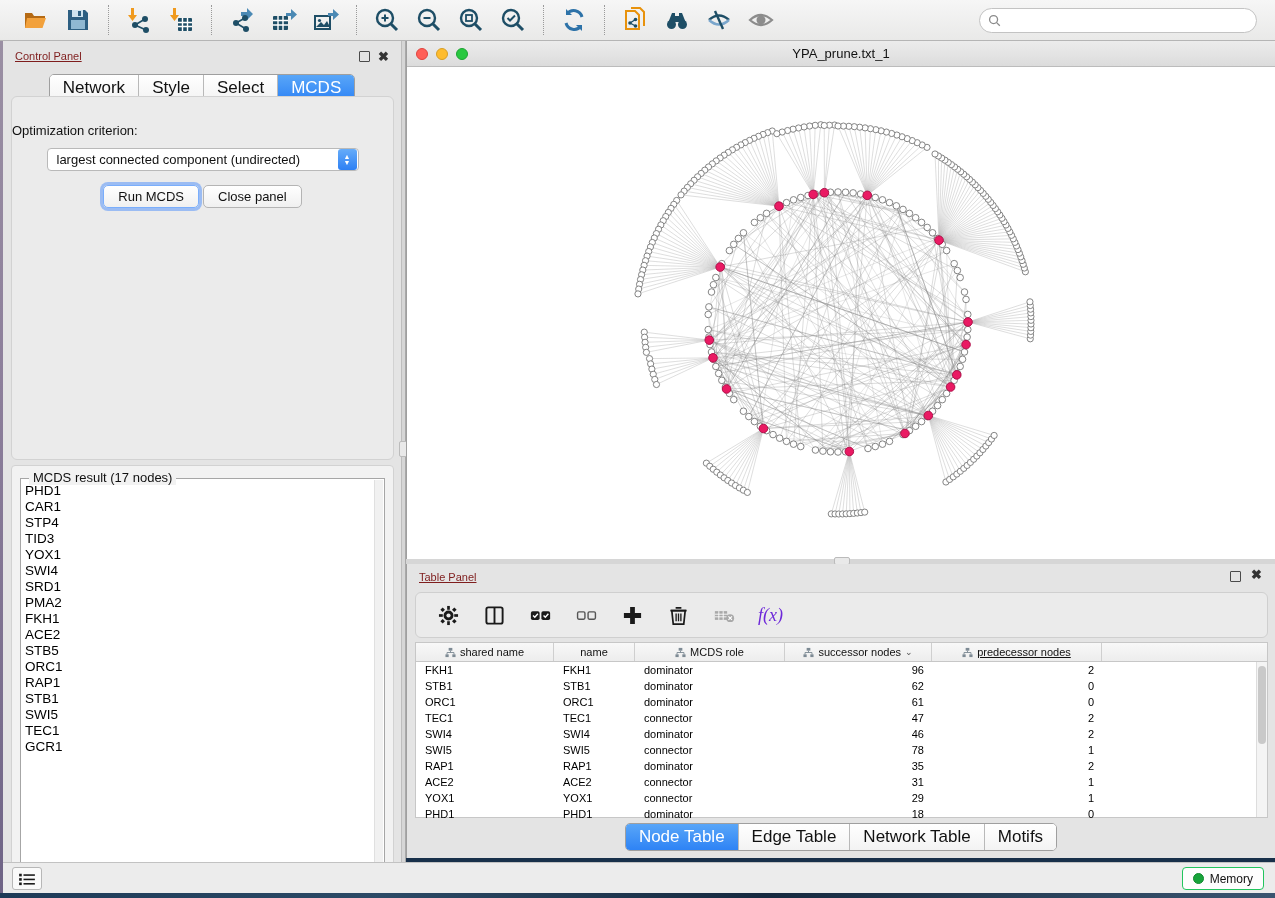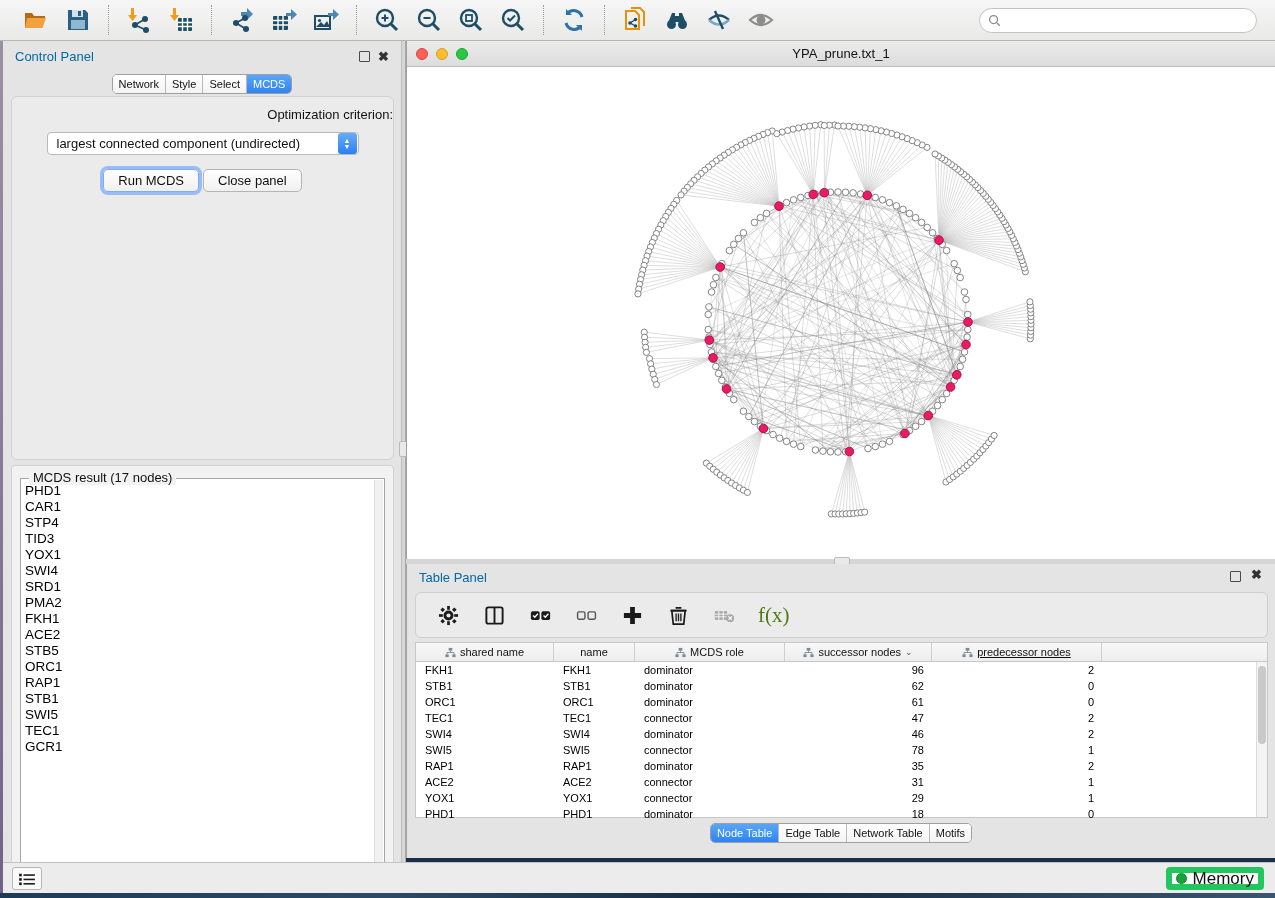--- a/index.html
+++ b/index.html
@@ -23,35 +23,35 @@
 
   
   .desk-left { position:absolute; left:0; top:41px; width:3px; height:852px;
     background:linear-gradient(#9a8fa3,#8d7f9b 40%,#6f6486); }
   .desk-bottom { position:absolute; left:0; top:893px; width:1275px; height:5px;
     background:linear-gradient(90deg,#1d3a57,#2c4a66 30%,#16293f 60%,#3a5570); }
 
   
   .cpanel { position:absolute; left:3px; top:41px; width:398px; height:821px; background:#e4e4e4; }
   .panel-head { height:30px; display:flex; align-items:center; padding:0 12px; }
-  .panel-title { font-size:13px; color:#0369a1; }
+  .panel-title { font-size:11px; color:#7f1d1d;text-decoration:underline; }
   .panel-btns { margin-left:auto; display:flex; gap:8px; align-items:center; }
   .float-ico { width:11px; height:11px; border:1.5px solid #4a4a4a; border-radius:1px; }
   .close-ico { font-size:13px; font-weight:bold; color:#333; line-height:11px; }
 
   .cp-tabs { display:flex; justify-content:center; margin-top:3px; }
   .tabgroup { display:flex; border:1px solid #9f9f9f; border-radius:5px; overflow:hidden; background:#fff; }
-  .tabgroup .tab { font-size:11px; padding:3px 6px; background:linear-gradient(#fff,#f3f3f3);
+  .tabgroup .tab { font-size:17px; padding:3px 13px; background:linear-gradient(#fff,#f3f3f3);
     border-right:1px solid #b9b9b9; color:#111; }
   .tabgroup .tab:last-child { border-right:none; }
   .tabgroup .tab.sel { background:linear-gradient(#59a6f8,#2e83f5); color:#fff; }
 
   .cp-body { position:absolute; left:8px; top:55px; width:383px; height:364px;
     background:#ebebeb; border:1px solid #d2d2d2; border-radius:6px; }
-  .opt-label { text-align:right; font-size:13px; margin-top:10px; color:#111; }
+  .opt-label { text-align:left; font-size:13px; margin-top:26px; color:#111; }
   .dropdown { margin:10px auto 0; width:312px; height:23px; background:#fff;
     border:1px solid #b9b9b9; border-radius:4px; display:flex; align-items:center; }
   .dropdown .dd-text { flex:1; font-size:13px; padding:0 9px; color:#111; white-space:nowrap; }
   .dd-step { width:19px; height:21px; margin-right:1px; border-radius:3px;
     background:linear-gradient(#66acf9,#2d80f4); display:flex; flex-direction:column;
     align-items:center; justify-content:center; color:#fff; }
   .dd-step span { font-size:7px; line-height:6px; }
   .cp-buttons { display:flex; justify-content:center; gap:4px; margin-top:14px; }
   .mac-btn { font-size:13px; padding:3px 14px; background:linear-gradient(#fff,#f0f0f0);
     border:1px solid #b4b4b4; border-radius:5px; color:#111; }
@@ -89,21 +89,21 @@
   .net-canvas { width:869px; height:492px; background:#fff; }
 
   
   .tpanel { position:absolute; left:406px; top:564px; width:869px; height:294px; background:#e4e4e4;
     border-left:1px solid #9f9f9f; }
   .tp-toolbar { position:absolute; left:8px; top:28px; width:853px; height:46px;
     background:#ebebeb; border:1px solid #cfcfcf; border-radius:6px;
     display:flex; align-items:center; gap:22px; padding:0 20px; }
   .tp-ico { width:24px; height:24px; display:flex; align-items:center; justify-content:center; }
   .tp-ico svg { width:21px; height:21px; }
-  .fx { font-family:"Liberation Serif", serif; font-size:21px; color:#4d7c0f; }
+  .fx { font-family:"Liberation Serif", serif; font-style:italic; font-size:18px; color:#6d28d9; }
 
   .ttable { position:absolute; left:8px; top:78px; width:853px; height:176px; background:#fff;
     border:1px solid #c7c7c7; }
   .thead { display:flex; height:19px; background:linear-gradient(#f8f8f8,#ededed);
     border-bottom:1px solid #c7c7c7; font-size:11px; color:#111; }
   .th { display:flex; align-items:center; justify-content:center; gap:4px;
     border-right:1px solid #cfcfcf; overflow:hidden; }
   .th svg { width:11px; height:11px; flex:none; }
   .sort-chev { font-size:9px; color:#555; }
   .trow { display:flex; height:16px; font-size:11px; color:#000; }
@@ -118,22 +118,22 @@
   .tp-tabs { position:absolute; left:0; right:0; top:259px; display:flex; justify-content:center; }
   .tp-float { position:absolute; right:34px; top:7px; }
   .tp-close { position:absolute; right:13px; top:5px; }
 
   
   .statusbar { position:absolute; left:3px; top:862px; width:1272px; height:31px;
     background:#ececec; border-top:1px solid #c2c2c2; }
   .menu-btn { position:absolute; left:9px; top:4px; width:30px; height:23px; background:#fafafa;
     border:1px solid #b7b7b7; border-radius:3px; display:flex; align-items:center; justify-content:center; }
   .mem-btn { position:absolute; right:11px; top:4px; height:23px; background:#fdfdfd;
-    border:6px solid #22c55e; border-radius:4px; display:flex; align-items:center;
-    gap:6px; padding:0 4px; font-size:17px; color:#111; }
+    border:1px solid #22c55e; border-radius:4px; display:flex; align-items:center;
+    gap:6px; padding:0 10px; font-size:12px; color:#111; }
   .mem-dot { width:11px; height:11px; border-radius:50%; background:#17a33a; border:1px solid #0f8a2d; }
 </style>
 </head>
 <body>
 
 <div class="app">
 
   <div class="toolbar">
     <div class="tb-group">
       <div class="tb-btn">

